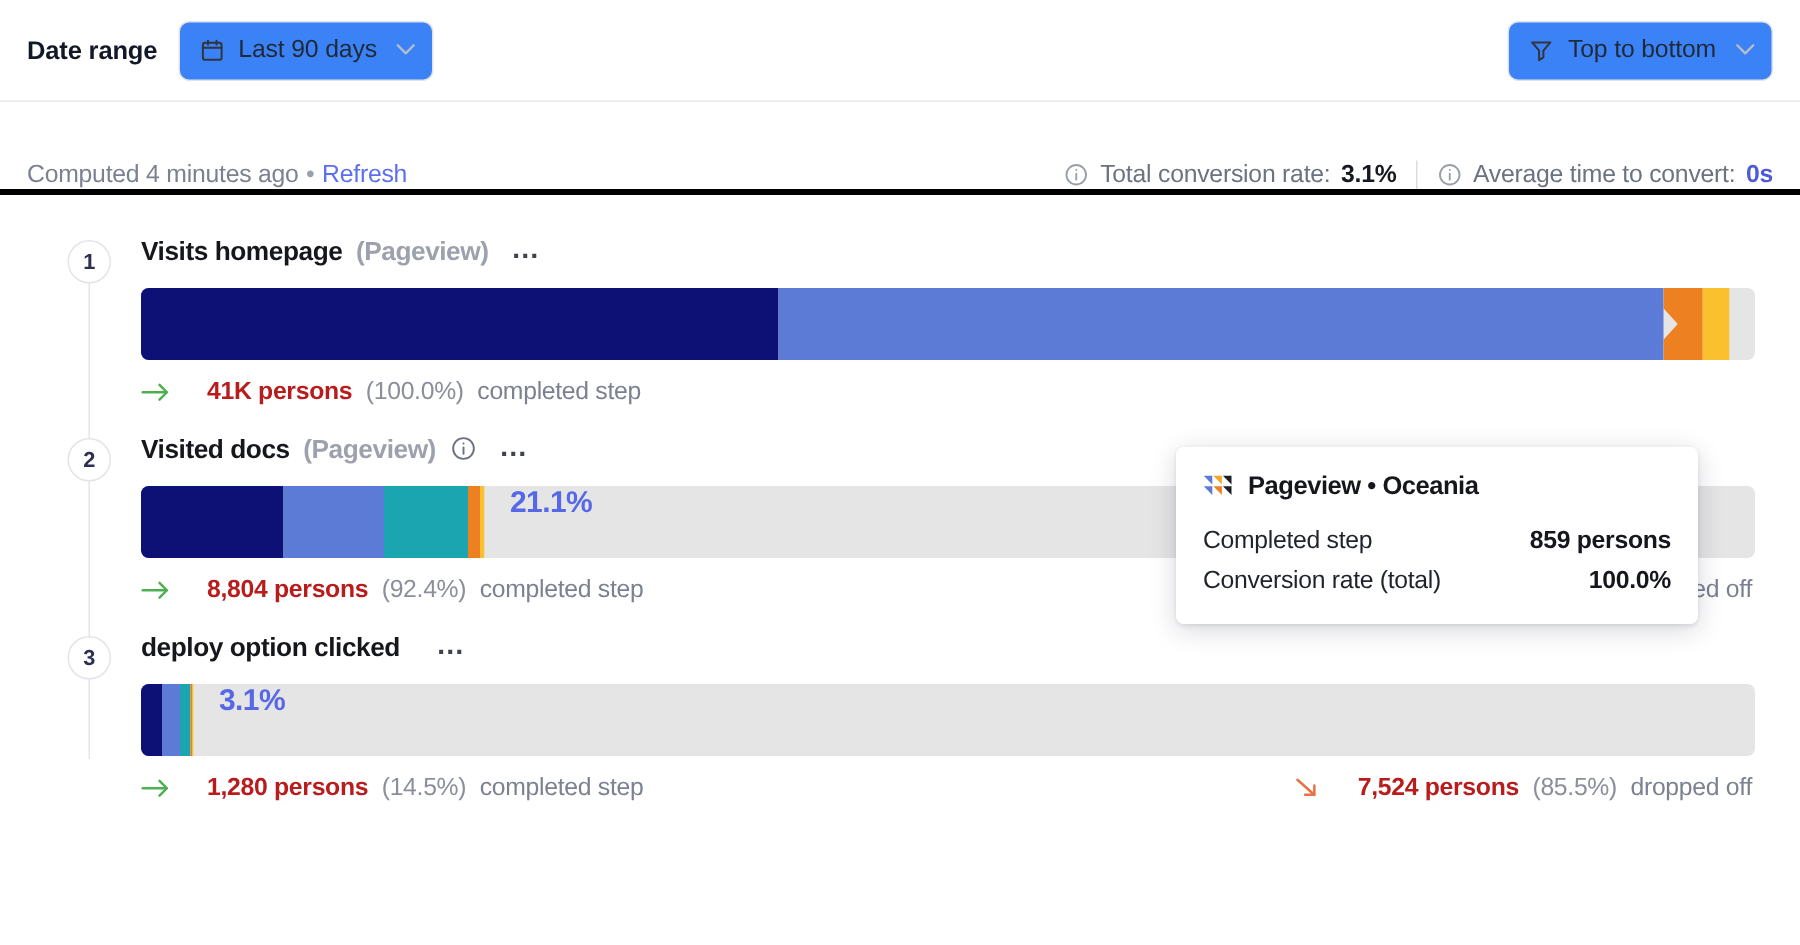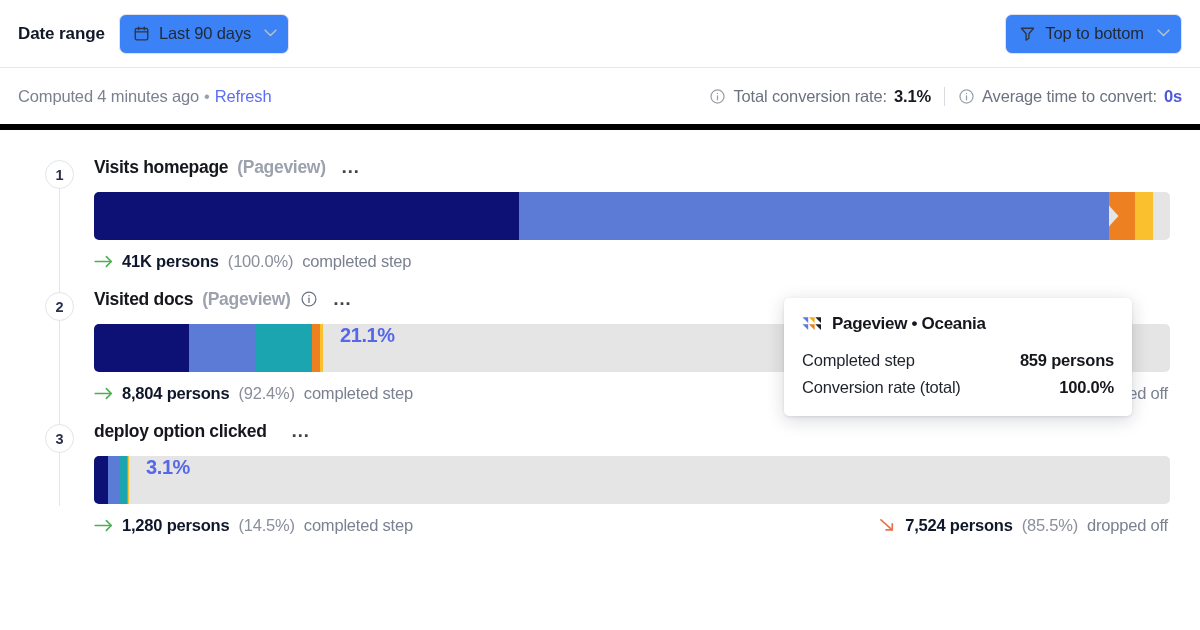--- a/index.html
+++ b/index.html
@@ -50,23 +50,23 @@
     transform: translateY(-1px);
   }
   .spacer { flex: 1 1 auto; }
 
   svg.ic { display: block; }
 
   
   .subbar {
     height: 62px;
     display: flex;
-    align-items: center;
+    align-items: flex-end;
     padding: 0 18px;
-    border-bottom: 6px solid #000000;
+    border-bottom: 4px solid #000000;
     font-size: 16.5px;
     color: #6b7280;
     letter-spacing: -0.15px;
   }
   .computed { color: #7b8190; }
   .dot-sep { color: #9aa0ab; margin: 0 5px; }
   .link {
     color: #5b6ff0;
     cursor: pointer;
   }
@@ -189,21 +189,21 @@
     height: 42px;
     font-size: 16.5px;
     letter-spacing: -0.2px;
     color: #7b8190;
   }
   .meta {
     display: inline-flex;
     align-items: center;
     gap: 9px;
   }
-  .meta .num { color: #0f172a; font-weight: 700; }
+  .meta .num { color: #b91c1c; font-weight: 700; margin-left: 16px; }
   .meta .pct { color: #8a8f9b; }
   .meta .tail { color: #7b8190; }
   .meta.right { margin-left: auto; padding-right: 2px; }
   .arr-green { color: #4caf50; }
   .arr-red { color: #e8734a; }
 
   
   .tooltip {
     position: absolute;
     left: 784px;

